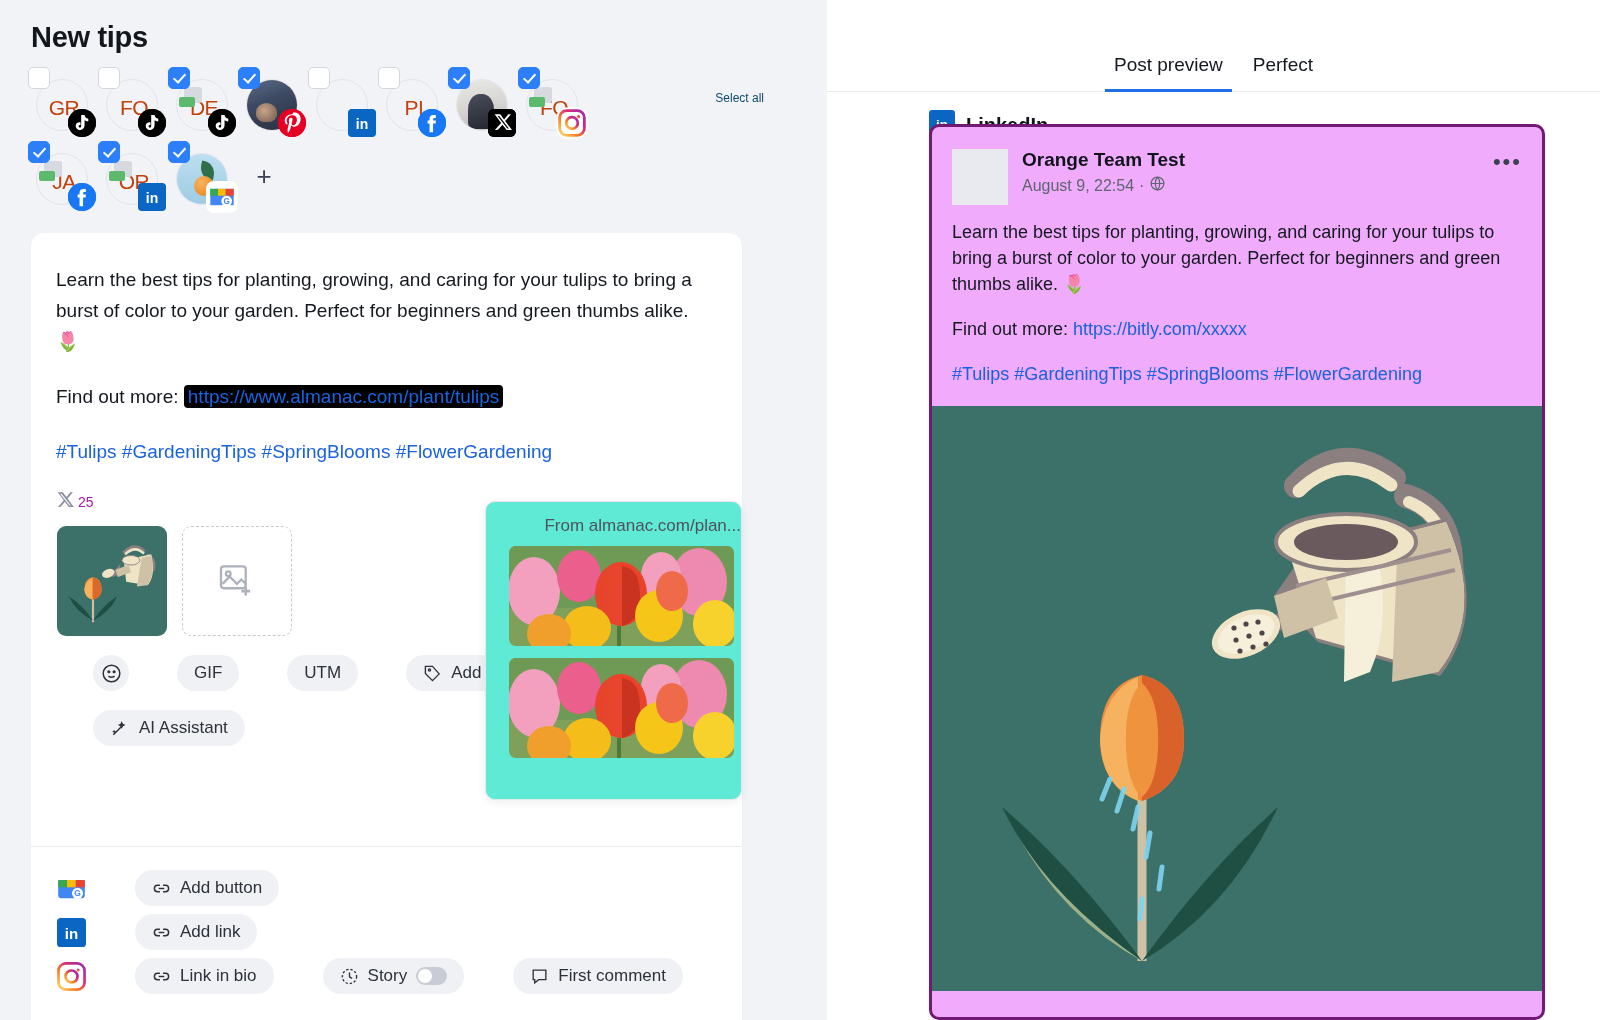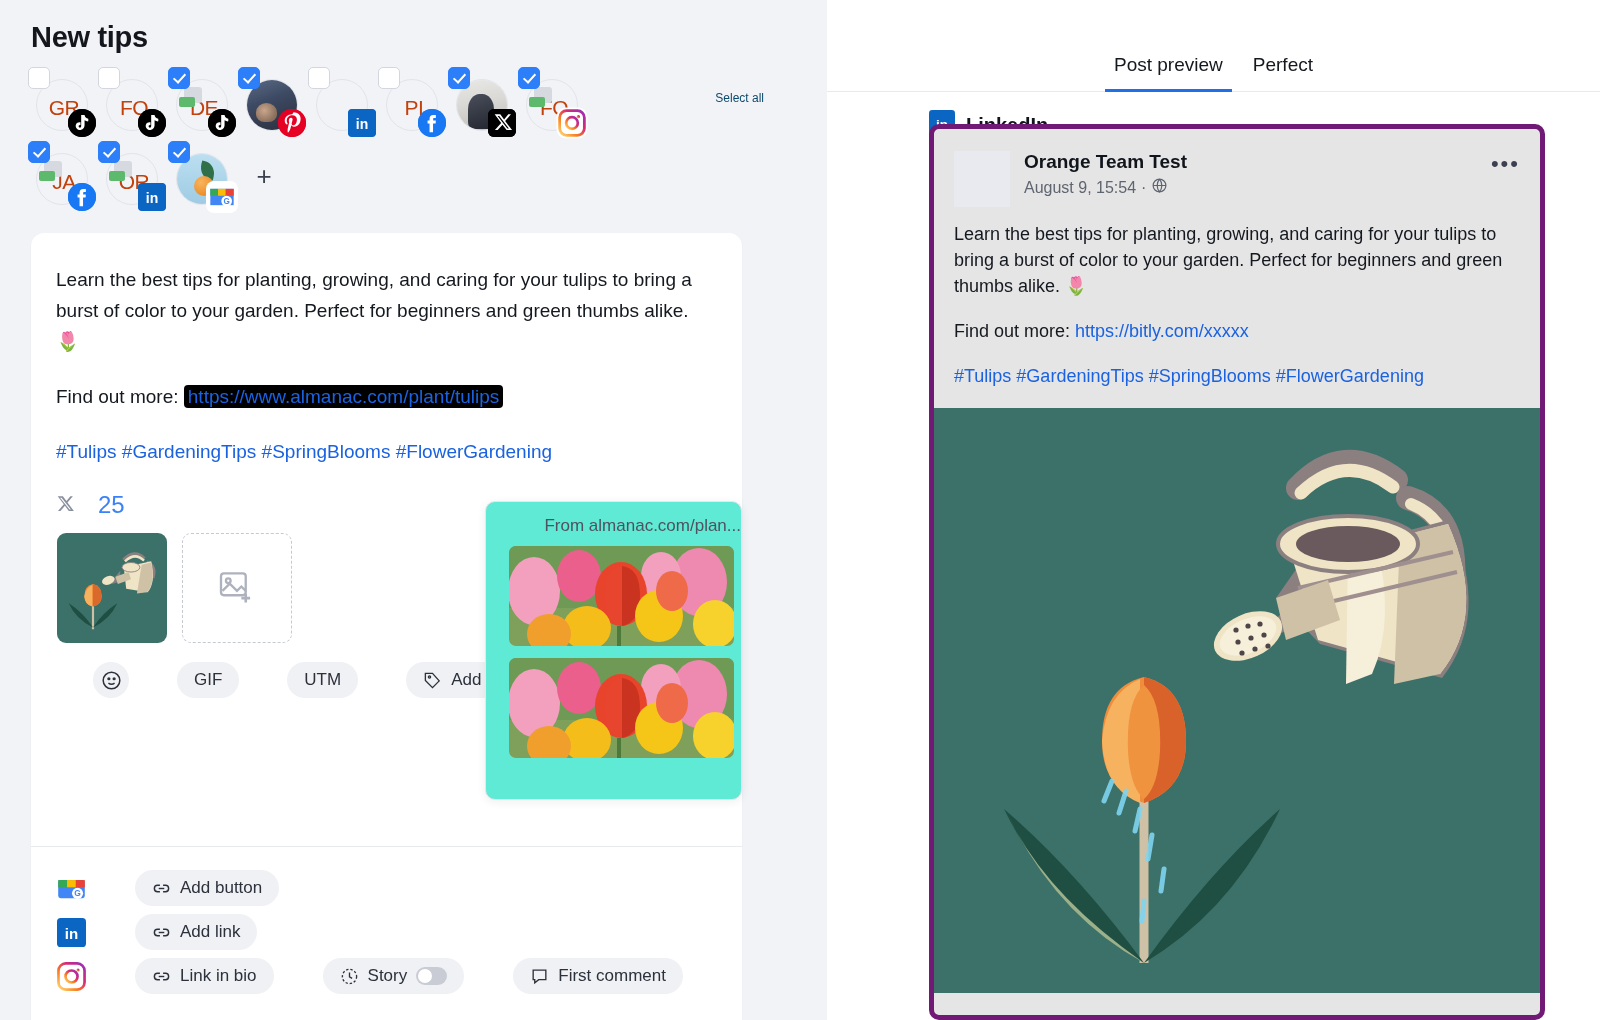--- a/index.html
+++ b/index.html
@@ -121,22 +121,22 @@
   }
   .composer-text {
     padding: 31px 25px 0 25px; font-size: 19px; color: #14181f; line-height: 31px;
   }
   .composer-text p { margin-bottom: 24px; }
   .url-pill {
     color: #1a62e0; background: #000000; border-radius: 4px; padding: 1px 4px;
   }
   .hashtags { color: #1a62e0; }
   .counter {
-    display:flex; align-items:center; gap:24px;
-    margin: 8px 0 0 26px; color: #3b82f6; font-size: 24px; font-weight: 500;
+    display:flex; align-items:center; gap:4px;
+    margin: 8px 0 0 26px; color: #a21caf; font-size: 14px; font-weight: 500;
   }
   .counter .xglyph { font-size:16px; font-weight: 400; }
 
   .media-row { display:flex; gap: 15px; margin: 14px 0 0 26px; }
   .thumb {
     width: 110px; height: 110px; border-radius: 9px; overflow: hidden; position: relative;
     background: #3c7169;
   }
   .thumb .can { position:absolute; right:6px; top:14px; width:72px; height:56px; }
   .thumb .flower { position:absolute; left:10px; bottom:8px; width:52px; height:62px; }
@@ -195,21 +195,21 @@
     font-size: 19px; color: #14181f; padding: 0 9px 13px 9px; cursor: pointer;
     border-bottom: 3px solid transparent; position: relative; top: 1px;
   }
   .tab.active { border-bottom-color: #1f6feb; }
   .platform-head {
     display:flex; align-items:center; gap: 11px; padding: 18px 0 0 102px;
   }
   .platform-head .name { font-size: 20px; font-weight: bold; color: #10141b; }
   .post-card {
     position: absolute; left: 102px; top: 124px; width: 616px;
-    border: 5px solid #701a75; border-radius: 10px; background: #e5e5e5;
+    border: 3px solid #701a75; border-radius: 10px; background: #f0abfc;
     overflow: hidden; height: 896px;
   }
   .post-head { display:flex; padding: 22px 20px 0 20px; position: relative; }
   .post-avatar { width: 56px; height: 56px; background: #e9eaef; flex: 0 0 56px; }
   .post-meta { margin-left: 14px; }
   .post-author { font-size: 19px; font-weight: bold; color: #10141b; }
   .post-date { font-size: 16px; color: #5f6570; margin-top: 4px; display:flex; align-items:center; gap:5px; }
   .post-more { position: absolute; right: 20px; top: 22px; color: #3b4150; font-size: 22px; letter-spacing: 2px; }
   .post-body { padding: 14px 20px 0 20px; font-size: 18px; line-height: 26px; color: #14181f; }
   .post-body p { margin-bottom: 19px; }
@@ -455,20 +455,30 @@
             <svg width="19" height="19" viewBox="0 0 24 24" fill="none" stroke="#2c313c" stroke-width="1.7">
               <path d="M20.5 12.5 L12 21 3 12 V3 h9 z"></path>
                 <circle cx="8.2" cy="7.6" r="1.4"></circle>
             </svg>
             <span>Add tag</span>
           </div>
           <span class="dot-badge"></span>
         </div>
       </div>
 
+      <div class="chip-row">
+        <div class="chip">
+          <svg width="20" height="20" viewBox="0 0 24 24" fill="none" stroke="#2c313c" stroke-width="1.7">
+            <path d="M4 20 L16 8"></path>
+              <path d="M14 4 l1.5 3 3 1.5 -3 1.5 -1.5 3 -1.5 -3 -3 -1.5 3 -1.5z" fill="#2c313c" stroke="none"></path>
+            <path d="M5 14 l.8 1.6 1.6 .8 -1.6 .8 -.8 1.6 -.8 -1.6 -1.6 -.8 1.6 -.8z" fill="#2c313c" stroke="none"></path>
+          </svg>
+          <span>AI Assistant</span>
+        </div>
+      </div>
 
       <div class="composer-footer">
         <div class="footer-row">
           <span class="plat-ico">
             <svg viewBox="0 0 24 24" width="29" height="29">
                 <rect x="1" y="5" width="22" height="15" rx="2" fill="#4285f4"></rect>
                 <rect x="1" y="5" width="7.3" height="6" fill="#34a853"></rect>
                 <rect x="8.3" y="5" width="7.3" height="6" fill="#fbbc04"></rect>
                 <rect x="15.6" y="5" width="7.4" height="6" fill="#ea4335"></rect>
                 <circle cx="17" cy="16" r="4.6" fill="#fff"></circle>
@@ -600,21 +610,21 @@
       </span>
       <span class="name">LinkedIn</span>
     </div>
 
     <div class="post-card">
       <div class="post-head">
         <div class="post-avatar"></div>
         <div class="post-meta">
           <div class="post-author">Orange Team Test</div>
           <div class="post-date">
-            <span>August 9, 15:54</span>
+            <span>August 9, 22:54</span>
             <span>·</span>
             <span>
               <svg width="17" height="17" viewBox="0 0 24 24" fill="none" stroke="#5f6570" stroke-width="1.7">
                   <circle cx="12" cy="12" r="9"></circle>
                   <path d="M3 12 h18"></path>
                   <path d="M12 3 a14 14 0 0 1 0 18 a14 14 0 0 1 0 -18"></path>
                 </svg>
             </span>
           </div>
         </div>

